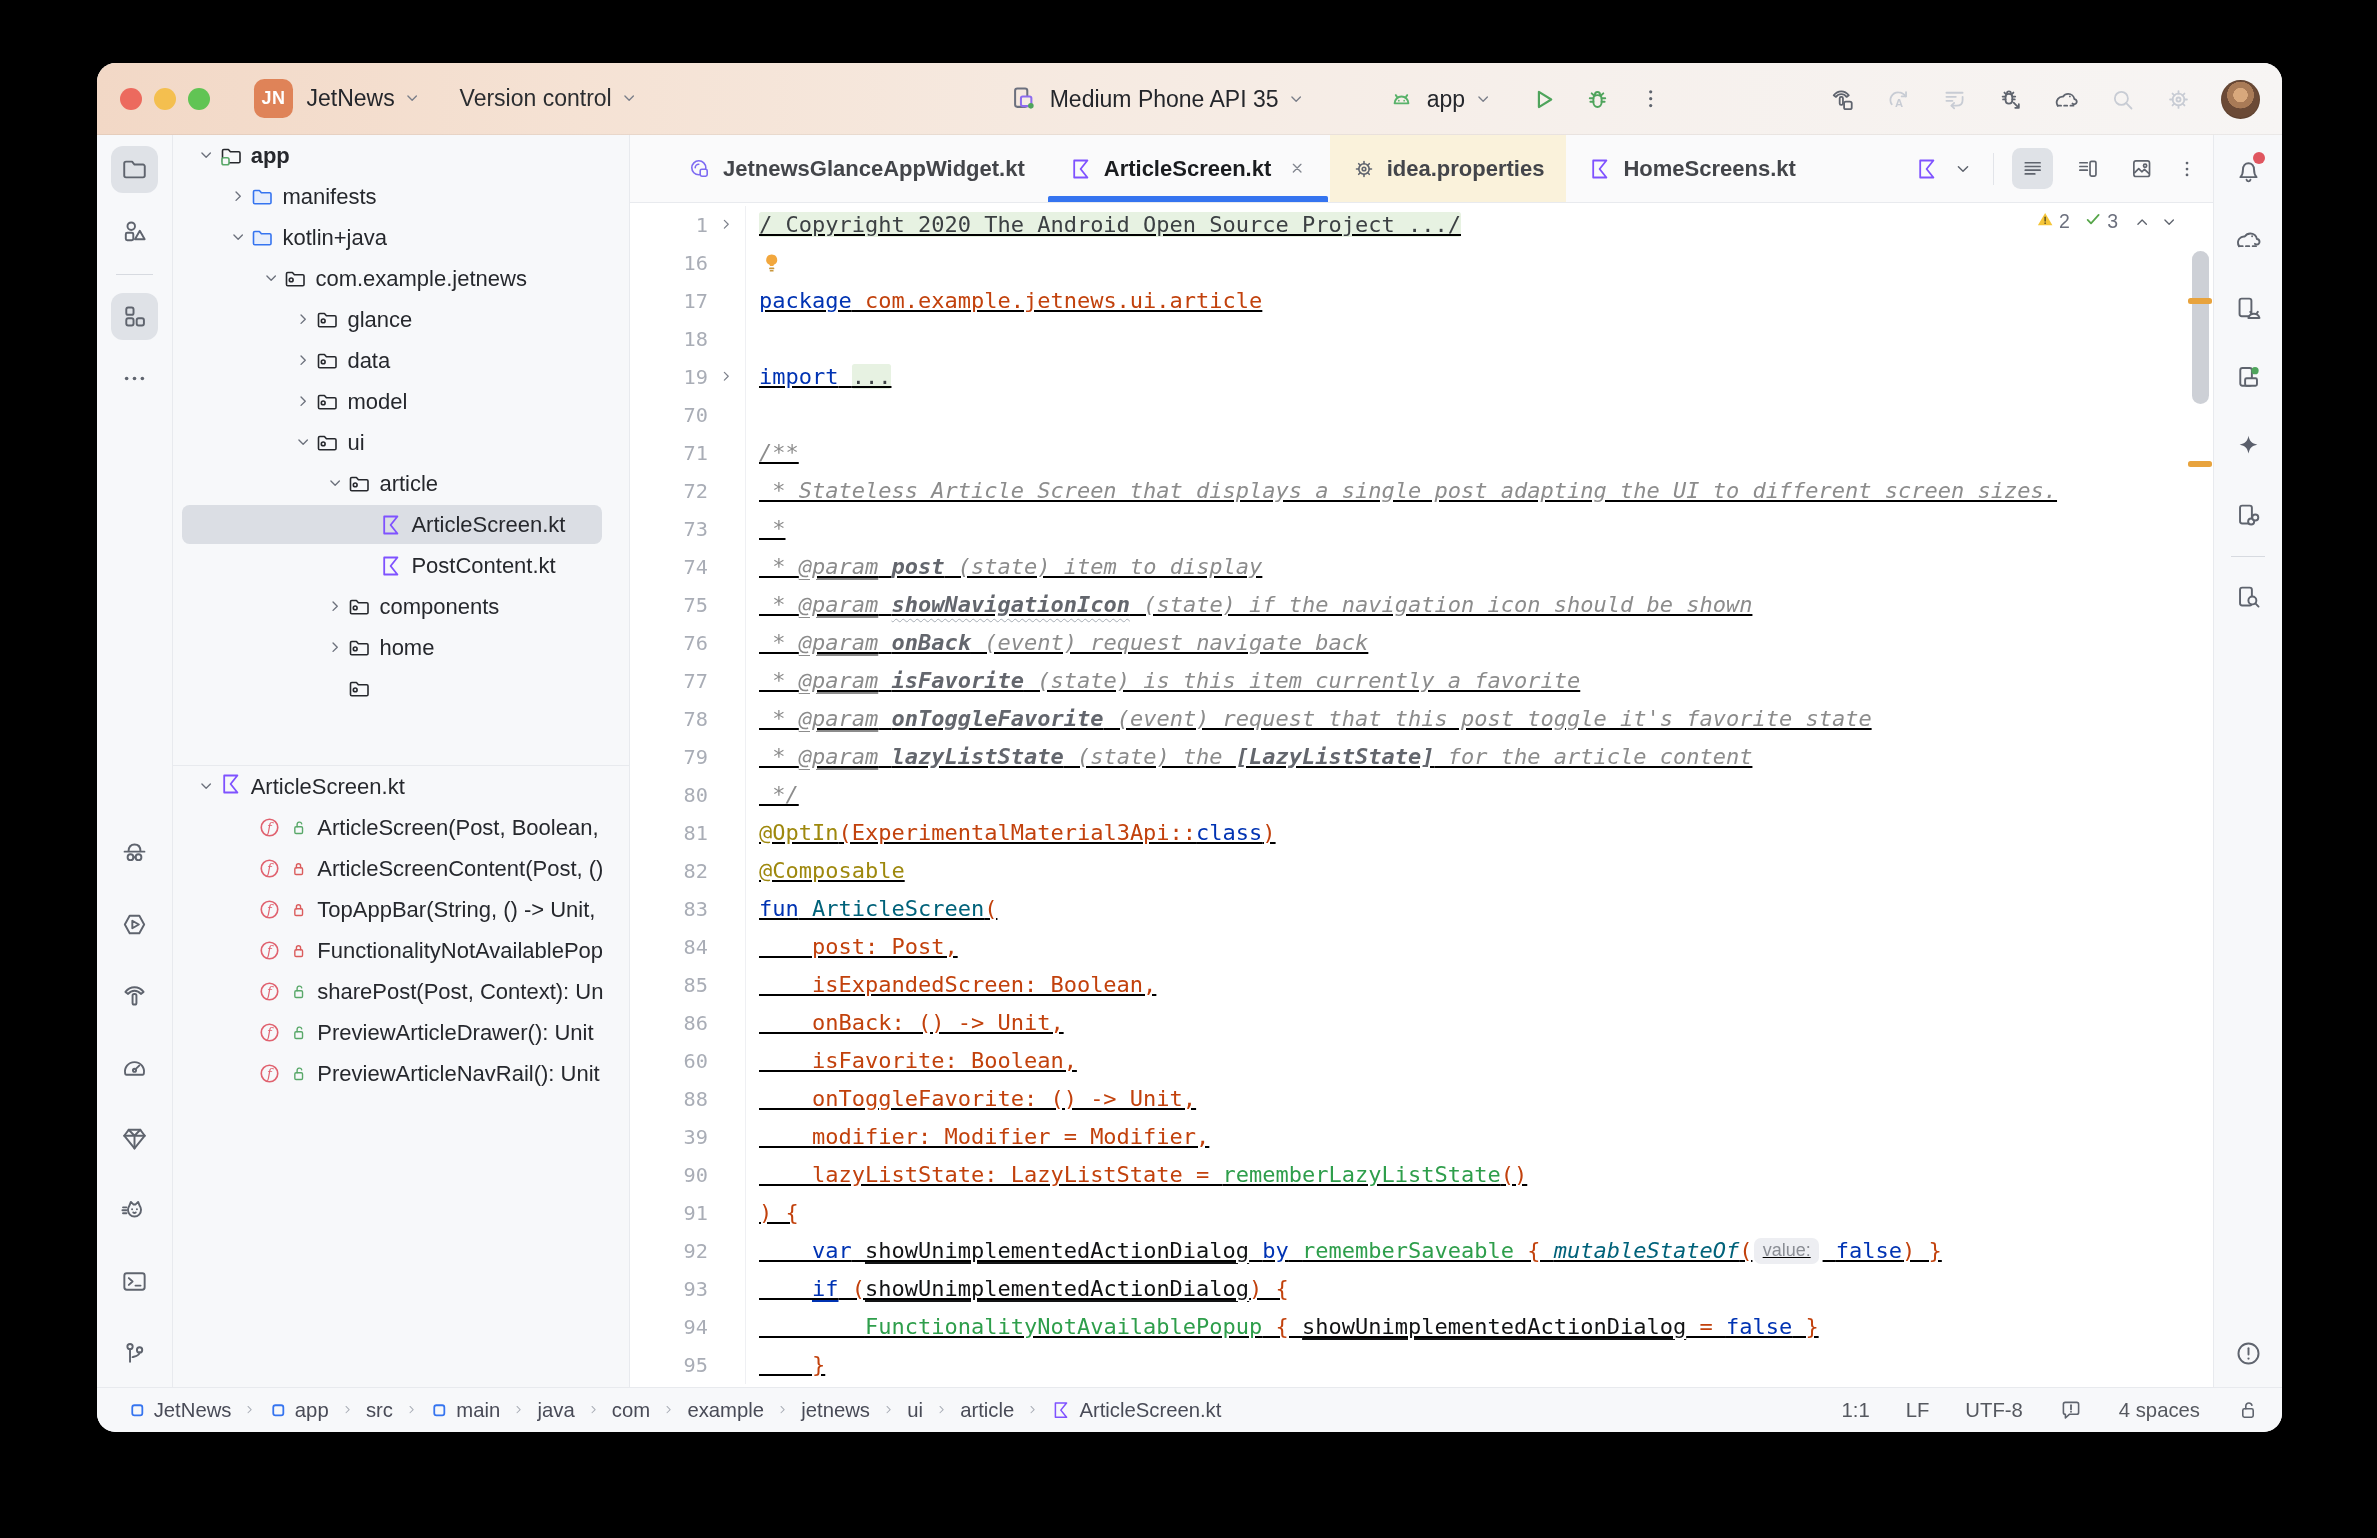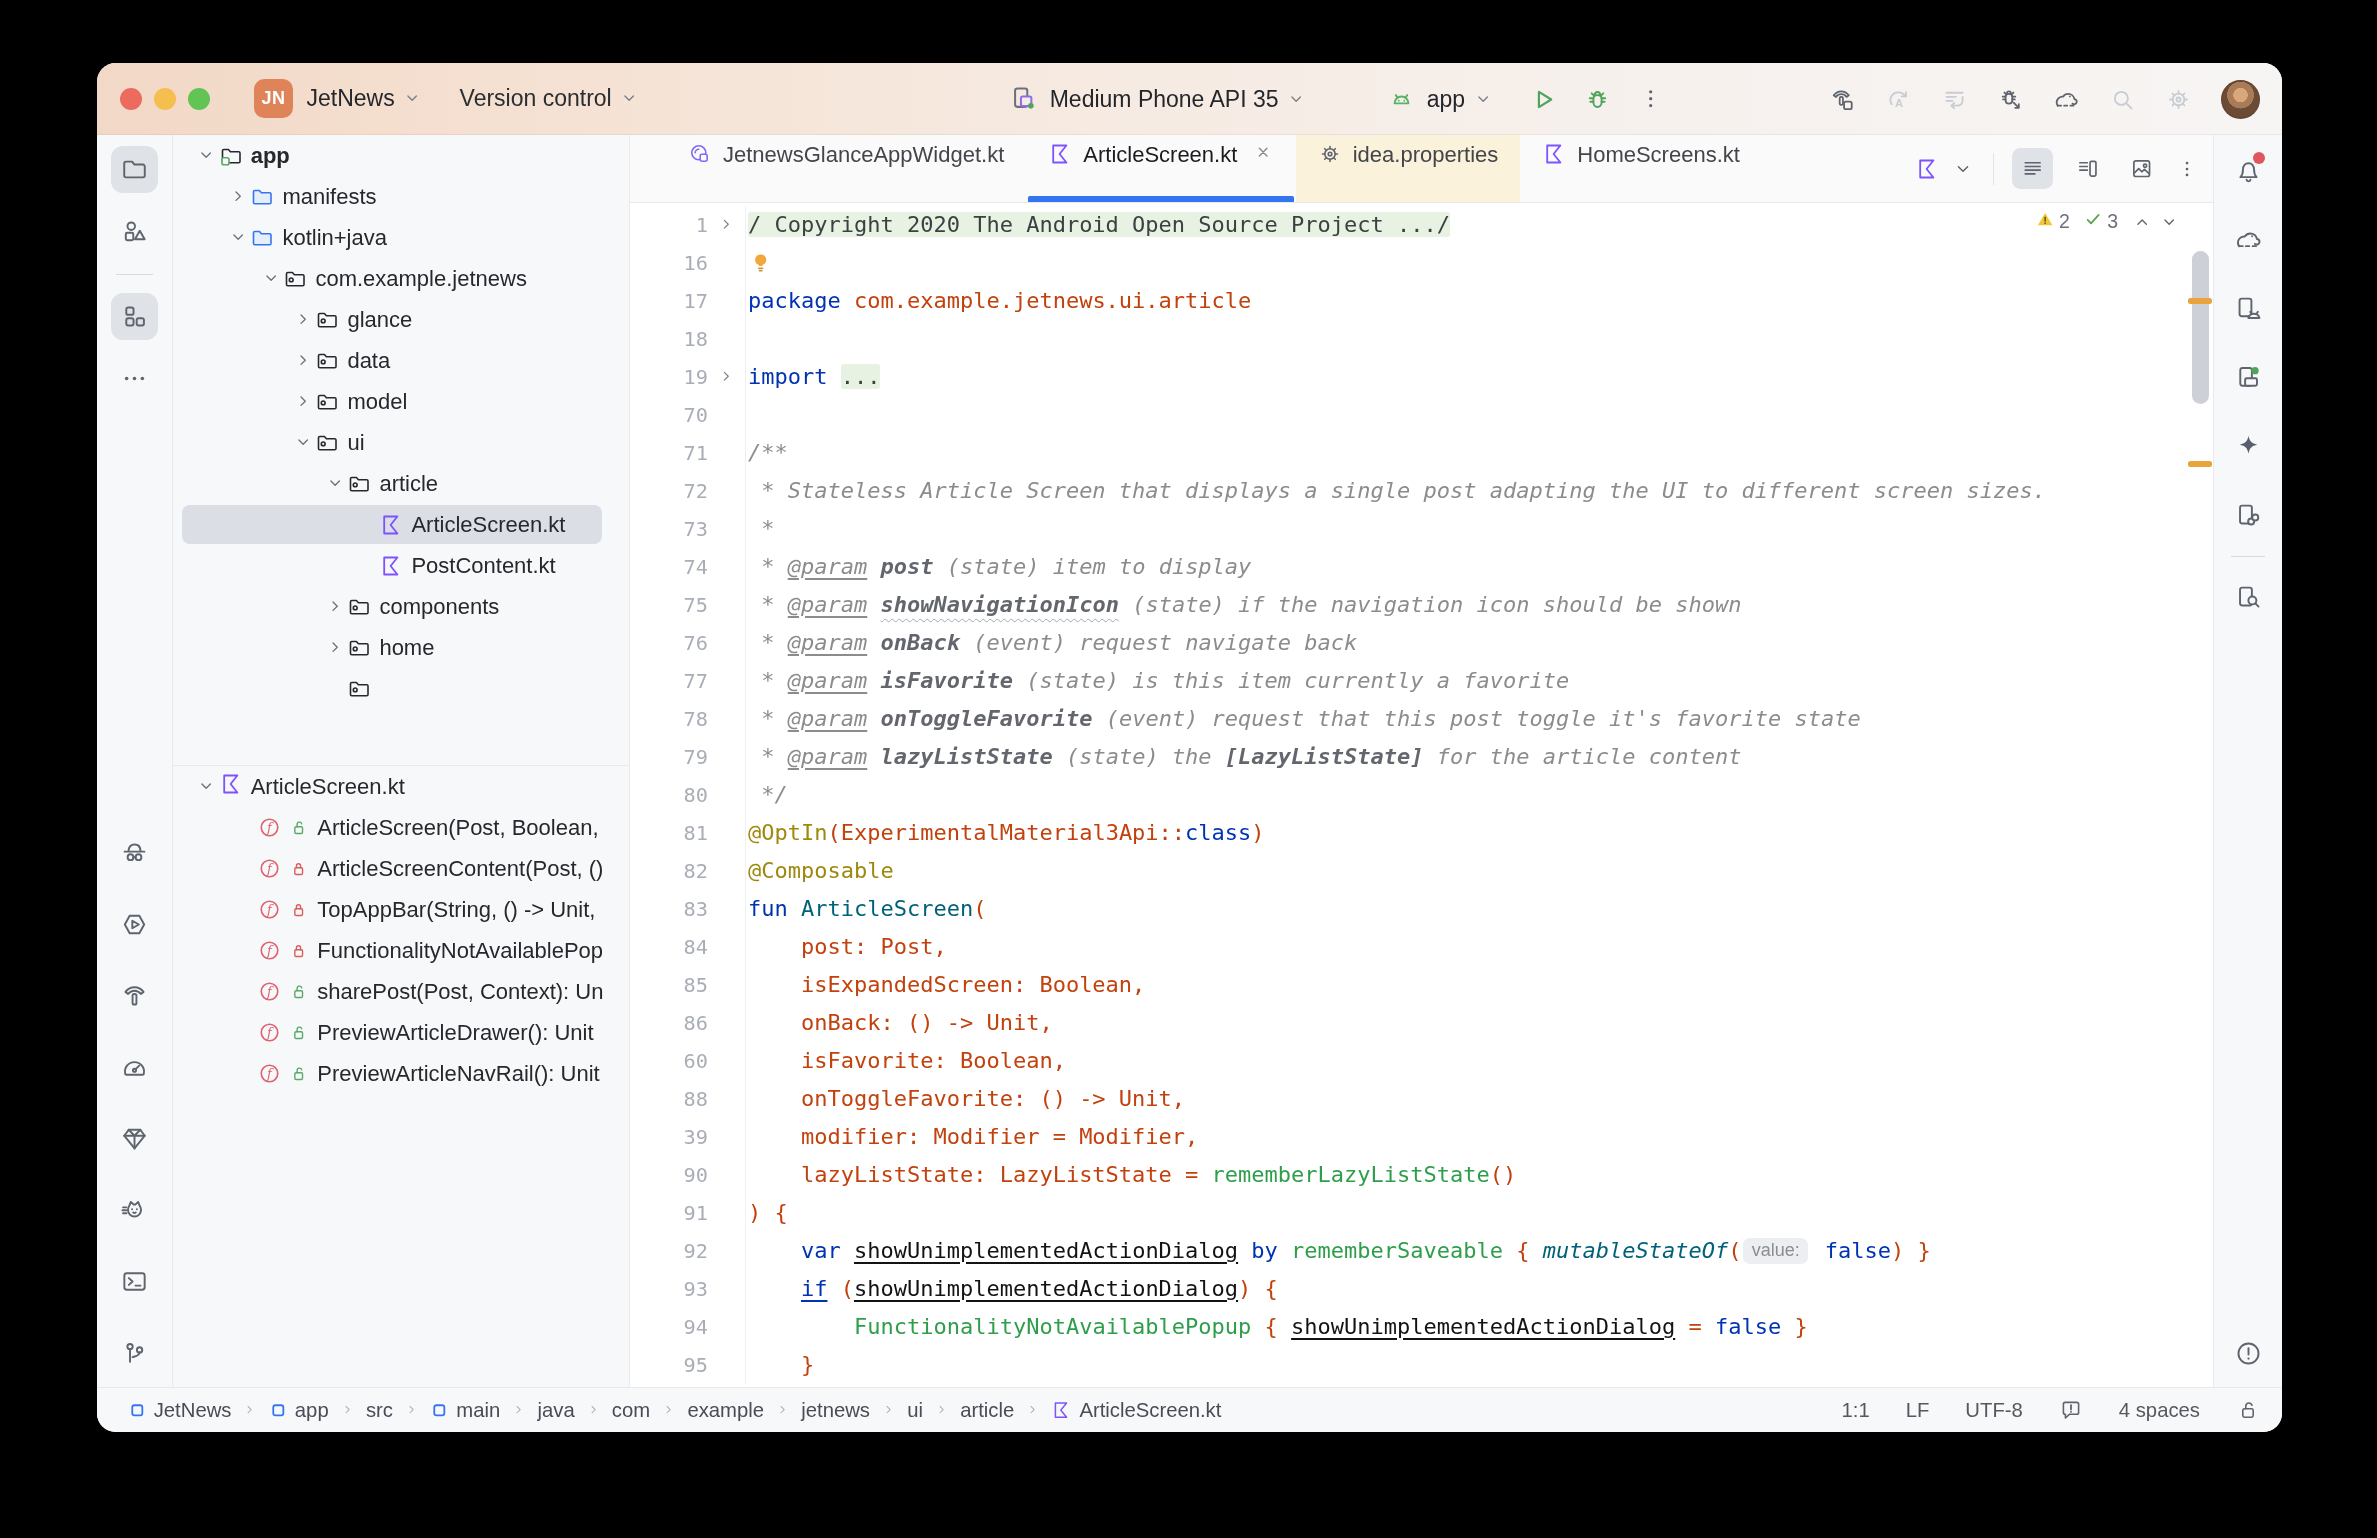--- a/index.html
+++ b/index.html
@@ -46,35 +46,35 @@
   .trow.selected::before{content:'';position:absolute;left:8.5px;right:27px;top:0.8px;bottom:0.8px;background:#DBDEE4;border-radius:7.6px;z-index:0;}
   .trow.bold .tlabel{font-weight:bold;}
   #structure-panel{position:absolute;top:630px;left:0;right:0;bottom:0;border-top:0.8px solid #E8EAEE;overflow:hidden;}
   #structure-panel .panel-header{height:56px;padding-top:8.5px;}
   .srow{height:41px;display:flex;align-items:center;font-size:22px;color:#26282D;white-space:nowrap;overflow:hidden;}
   .srow .gap{flex:none;}
 
   
   #editor{flex:1;background:#FFFFFF;position:relative;overflow:hidden;}
   #tabbar{height:68px;background:#FAFAFB;border-bottom:0.8px solid #E8EAEE;display:flex;align-items:stretch;padding-left:36px;position:relative;}
-  .tab{display:flex;align-items:flex-start;padding:7px 22px;gap:11px;font-size:22px;color:#43454A;position:relative;cursor:default;}
+  .tab{display:flex;align-items:center;padding:16px 22px;gap:11px;font-size:22px;color:#43454A;position:relative;cursor:default;font-weight:bold;}
   .tab .close{margin-left:5.1px;color:#82868F;display:flex;}
   .tab.active{color:#1A1C1F;}
   .tab.active::after{content:'';position:absolute;left:1.7px;right:1.7px;bottom:0;height:6px;background:#3574F0;border-radius:1.7px 1.7px 0 0;}
   .tab.tinted{background:#FAF2DB;}
   .tab-ctrl{margin-left:auto;display:flex;align-items:center;gap:13.5px;padding-right:15.2px;}
   .tab-ctrl .vsep{width:0.8px;height:32px;background:#E2E4E9;margin:0 5.1px;}
   .ctrl-tile{width:41px;height:41px;border-radius:8.5px;display:flex;align-items:center;justify-content:center;}
   .ctrl-tile.active{background:#DFE2E7;}
 
   #code{position:absolute;top:68px;left:0;right:0;bottom:0;overflow:hidden;padding-top:2.5px;}
   .crow{height:38px;display:flex;align-items:center;font-family:"DejaVu Sans Mono",monospace;font-size:22px;}
   .crow .ln{width:78px;text-align:right;color:#A9ADB6;font-size:20.3px;flex:none;font-family:"DejaVu Sans Mono",monospace;}
   .crow .fold-col{width:37px;display:flex;align-items:center;justify-content:center;color:#7E828C;flex:none;}
-  .crow .ct{flex:1;white-space:pre;border-left:0.8px solid #EFF0F3;padding-left:2px;height:100%;display:flex;align-items:center;}
+  .crow .ct{flex:1;white-space:pre;border-left:0.8px solid #EFF0F3;padding-left:13px;height:100%;display:flex;align-items:center;text-decoration:underline;}
   .tk-k{color:#0033B3;}
   .tk-p{color:#c2410c;}
   .tk-c{color:#8C8C8C;font-style:italic;}
   .tk-t{color:#8C8C8C;font-style:italic;text-decoration:underline;text-underline-offset:4.2px;}
   .tk-b{color:#63666D;font-style:italic;font-weight:bold;}
   .tk-bw{color:#63666D;font-style:italic;font-weight:bold;text-decoration:underline;text-decoration-style:wavy;text-decoration-color:#A5ABB3;text-decoration-thickness:1.3px;text-underline-offset:6px;}
   .tk-a{color:#9E880D;}
   .tk-d{color:#00627A;}
   .tk-g{color:#2E9E4B;}
   .tk-ti{color:#00627A;font-style:italic;}

